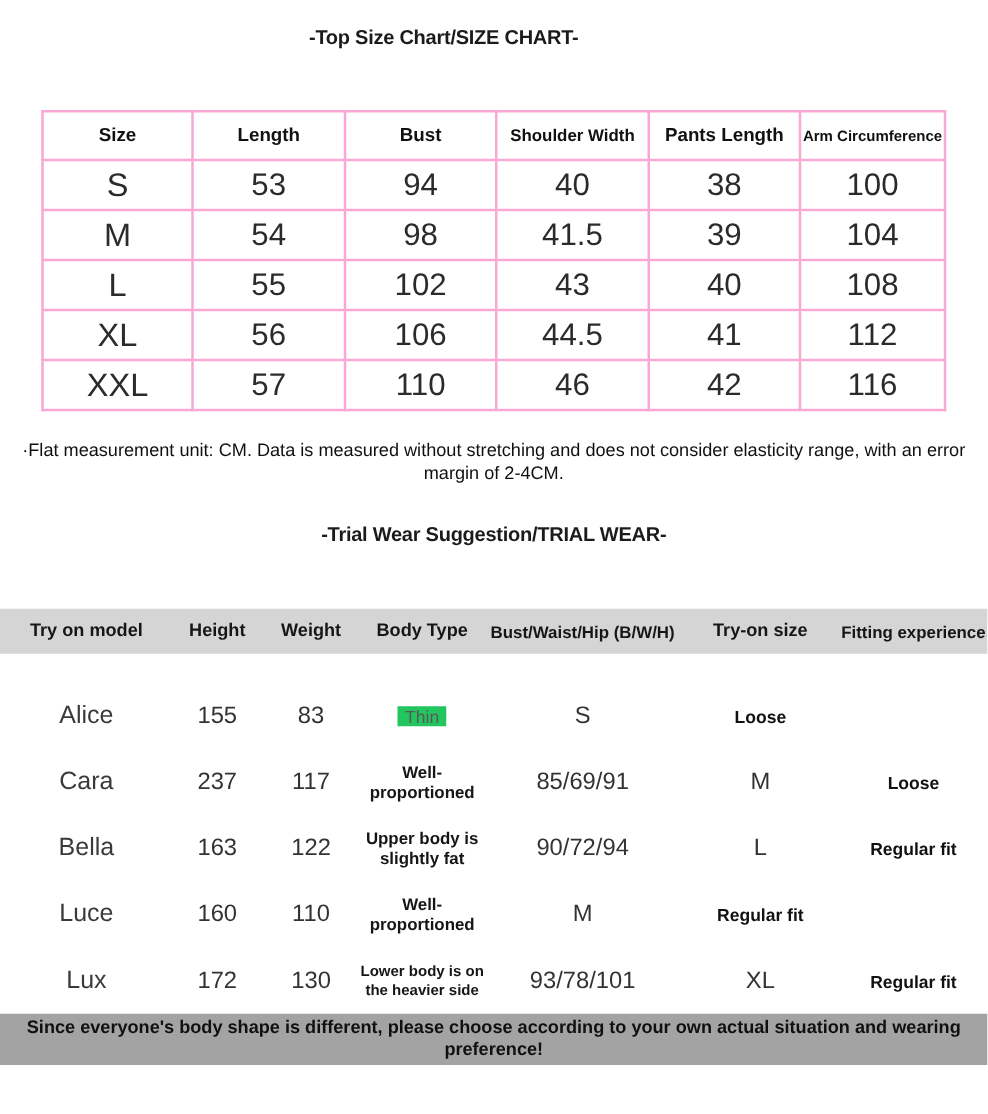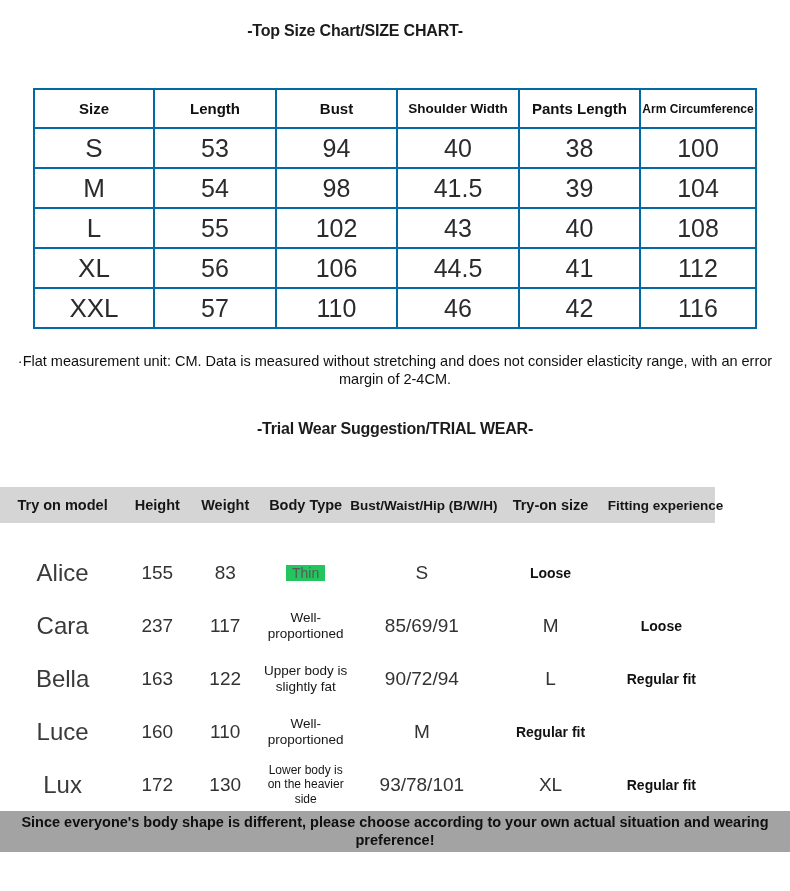--- a/index.html
+++ b/index.html
@@ -28,21 +28,21 @@
   }
 
   
   table.size-chart {
     margin: 48px 0 0 33px;
     border-collapse: collapse;
     table-layout: fixed;
     width: 722px;
   }
   table.size-chart td, table.size-chart th {
-    border: 2px solid #0369a1;
+    border: 2px solid #f9a8d4;
     text-align: center;
     vertical-align: middle;
     overflow: hidden;
     white-space: nowrap;
   }
   table.size-chart th {
     height: 39px;
     font-size: 15px; font-weight: bold;
     color: #111;
   }
@@ -64,21 +64,21 @@
     text-align: center;
     font-size: 14.5px; font-weight: normal;
     line-height: 17.5px;
     color: #101010;
   }
 
   
   .tw-grid {
     display: grid;
     grid-template-columns: 17.5% 9% 10% 12.5% 20% 16% 15%;
-    width: 715px;
+    width: 790px;
     align-items: center;
   }
   .tw-header {
     margin-top: 49px;
     background: #d5d5d5;
     height: 36px;
   }
   .tw-header > div {
     text-align: center;
     font-size: 14.5px; font-weight: bold;
@@ -87,30 +87,30 @@
   }
   .tw-header > div:nth-child(5),
   .tw-header > div:nth-child(7) { font-size: 13.5px; }
   .tw-rows { margin-top: 23px; }
   .tw-row { height: 53px; }
   .tw-row > div {
     text-align: center;
     font-size: 19px; font-weight: 400;
     color: #333;
   }
-  .tw-row .cell-model { font-size: 24px; color: #3a3a3a; }
+  .tw-row .cell-model { font-size: 20px; color: #3a3a3a; }
   .tw-row .cell-fit {
     font-size: 14px; font-weight: bold; color: #111;
   }
   .tw-row .cell-body {
     display: flex; justify-content: center;
   }
   .cell-body > span {
     display: inline-block;
-    font-size: 13.5px; font-weight: normal; color: #161616;
+    font-size: 13.5px; font-weight: bold; color: #161616;
     line-height: 16px;
     max-width: 100px;
   }
   .cell-body.body-thin > span {
     font-weight: 400; color: #595959; font-size: 14px;
     background: #22c55e; padding: 0 6px;
   }
   .cell-body.body-xs > span {
     font-size: 12px; line-height: 14.5px; max-width: 108px;
   }

